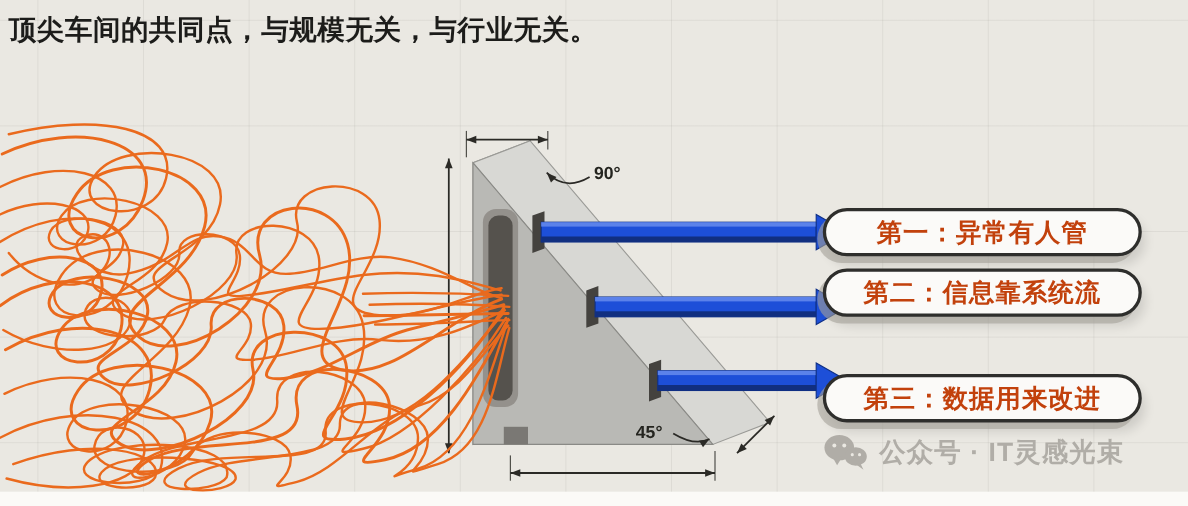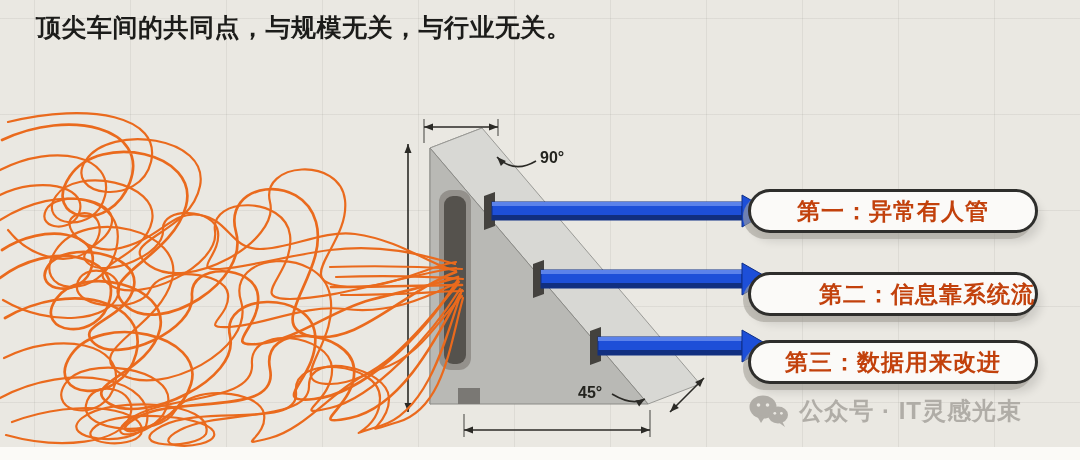--- a/index.html
+++ b/index.html
@@ -6,37 +6,37 @@
   body { background:#8a8880; font-family:"Liberation Sans","DejaVu Sans",sans-serif; }
   .canvas{
     position:relative; width:1080px; height:460px; overflow:hidden;
     background-color:#eae8e2;
     background-image:
       linear-gradient(rgba(110,108,100,0.10) 1px, transparent 1px),
       linear-gradient(90deg, rgba(110,108,100,0.10) 1px, transparent 1px);
     background-size:96px 96px; background-position:34px 18px;
   }
   .header{ position:absolute; top:8px; left:8px; z-index:10; color:#1c1c1a; }
-  .header .line{ font-size:25px; font-weight:700; line-height:38px; letter-spacing:0.5px;margin-left:28px; }
+  .header .line{ font-size:25px; font-weight:700; line-height:38px; letter-spacing:0.5px; }
   svg.layer{ position:absolute; left:0; top:0; width:1080px; height:460px; }
   .layer-wedge{ z-index:1; } .layer-tangle{ z-index:2; } .layer-arrows{ z-index:3; }
   .tangle path{ fill:none; stroke:#ea6a1d; stroke-width:2.2; stroke-linecap:round; }
   .tangle path.thick{ stroke-width:2.7; }
   .dim line, .dim path{ stroke:#2b2a26; stroke-width:1.6; fill:none; }
   .dim polygon{ fill:#2b2a26; }
   .dim .tick{ stroke-width:1.1; opacity:0.8; }
   svg text{ font-family:"Liberation Sans","DejaVu Sans",sans-serif; font-size:16px; font-weight:700; fill:#24241f; }
   .pill{
     position:absolute; left:748px; width:290px; height:44px; z-index:6;
     border:3px solid #2e2e2c; border-radius:22px; background:#fbfaf8;
     display:flex; align-items:center; justify-content:center;
     font-size:23px; font-weight:700; color:#c2410c; letter-spacing:1px;
     box-shadow:-5px 6px 0 rgba(165,162,154,0.6), 3px 8px 10px rgba(0,0,0,0.12);
   }
-  .pill-1{ top:189px; } .pill-2{ top:272px;justify-content:flex-end; } .pill-3{ top:340px; }
+  .pill-1{ top:189px; } .pill-2{ top:244px; } .pill-3{ top:340px; }
   .watermark{
     position:absolute; right:58px; bottom:32px; z-index:12;
     display:flex; align-items:center; gap:10px;
     color:#b0ada7; font-size:24px; font-weight:600; letter-spacing:1px;justify-content:space-between;
   }
   .bottom-strip{ position:absolute; left:0; right:0; bottom:0; height:13px; background:#fbfaf7; z-index:11; }
 </style>
 </head>
 <body>
 

